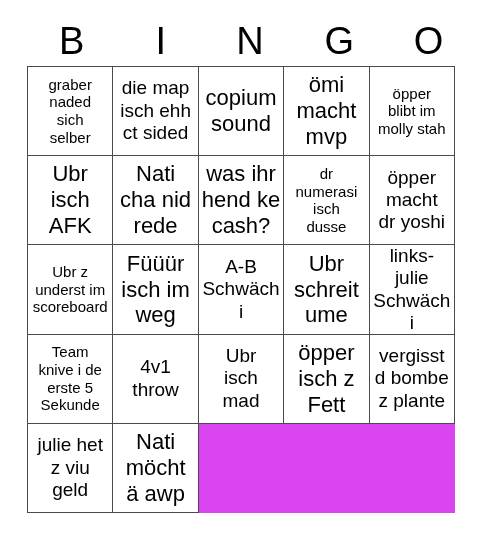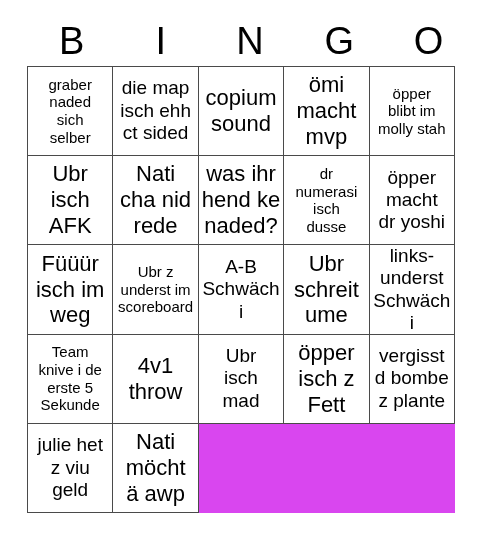--- a/index.html
+++ b/index.html
@@ -65,21 +65,21 @@
     background: #ffffff;
   }
   .cell-text {
     display: block;
     width: 100%;
     line-height: 1.18;
     word-wrap: break-word;
     white-space: pre-line;
   }
   
-  .sz-xl .cell-text { font-size: 22px; }
+  .sz-xl .cell-text { font-size: 19px; }
   .sz-lg .cell-text { font-size: 22px; }
   .sz-md .cell-text { font-size: 19px; }
   .sz-sm .cell-text { font-size: 15px; }
 </style>
 </head>
 <body>
 
 <div id="card">
 
   <div id="header-row">
@@ -123,57 +123,57 @@
 AFK</span>
       </div>
     <div class="cell sz-lg">
         <span class="cell-text">Nati
 cha nid
 rede</span>
       </div>
     <div class="cell sz-lg">
         <span class="cell-text">was ihr
 hend ke
-naded?</span>
+cash?</span>
       </div>
     <div class="cell sz-sm">
         <span class="cell-text">dr
 numerasi
 isch
 dusse</span>
       </div>
     <div class="cell sz-md">
         <span class="cell-text">öpper
 macht
 dr yoshi</span>
       </div>
 
+    <div class="cell sz-sm">
+        <span class="cell-text">Ubr z
+underst im
+scoreboard</span>
+      </div>
     <div class="cell sz-lg">
         <span class="cell-text">Füüür
 isch im
 weg</span>
       </div>
-    <div class="cell sz-sm">
-        <span class="cell-text">Ubr z
-underst im
-scoreboard</span>
-      </div>
     <div class="cell sz-md">
         <span class="cell-text">A-B
 Schwächi</span>
       </div>
     <div class="cell sz-lg">
         <span class="cell-text">Ubr
 schreit
 ume</span>
       </div>
 
     <div class="cell sz-md">
         <span class="cell-text">links-
-underst
+julie
 Schwächi</span>
       </div>
     <div class="cell sz-sm">
         <span class="cell-text">Team
 knive i de
 erste 5
 Sekunde</span>
       </div>
     <div class="cell sz-xl">
         <span class="cell-text">4v1

